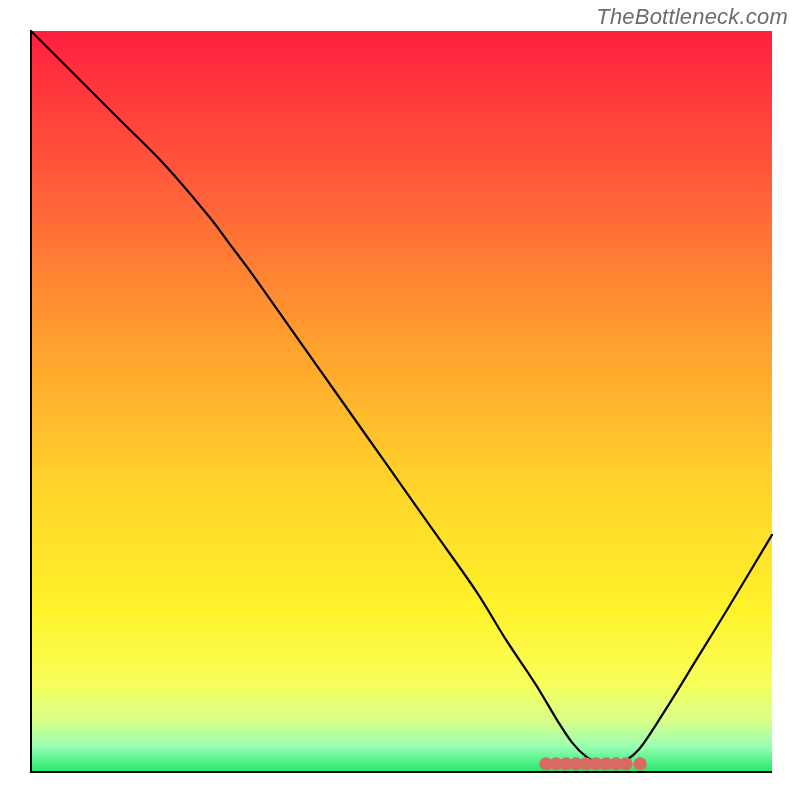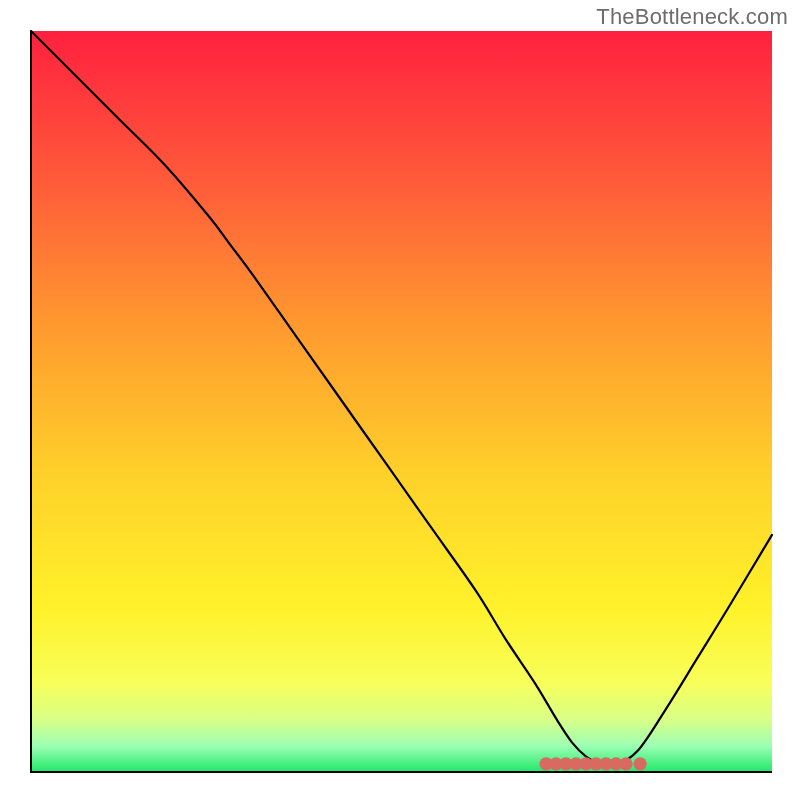--- a/index.html
+++ b/index.html
@@ -1,17 +1,17 @@
 <!DOCTYPE html>
 <html><head>
 <meta charset="utf-8">
 <style>
   * { margin: 0; padding: 0; box-sizing: border-box; }
   html, body { width: 800px; height: 800px; overflow: hidden; background: #fff; }
-  .wrap { position: relative; width: 800px; height: 592px; }
+  .wrap { position: relative; width: 800px; height: 592px; font-style: italic; }
   .watermark {
     position: absolute;
     top: 4px;
     right: 12px;
     font-family: Arial, Helvetica, sans-serif;
     font-size: 22px;
     font-weight: 500;
     color: #6d6d6d;
     letter-spacing: 0.2px;
   }

